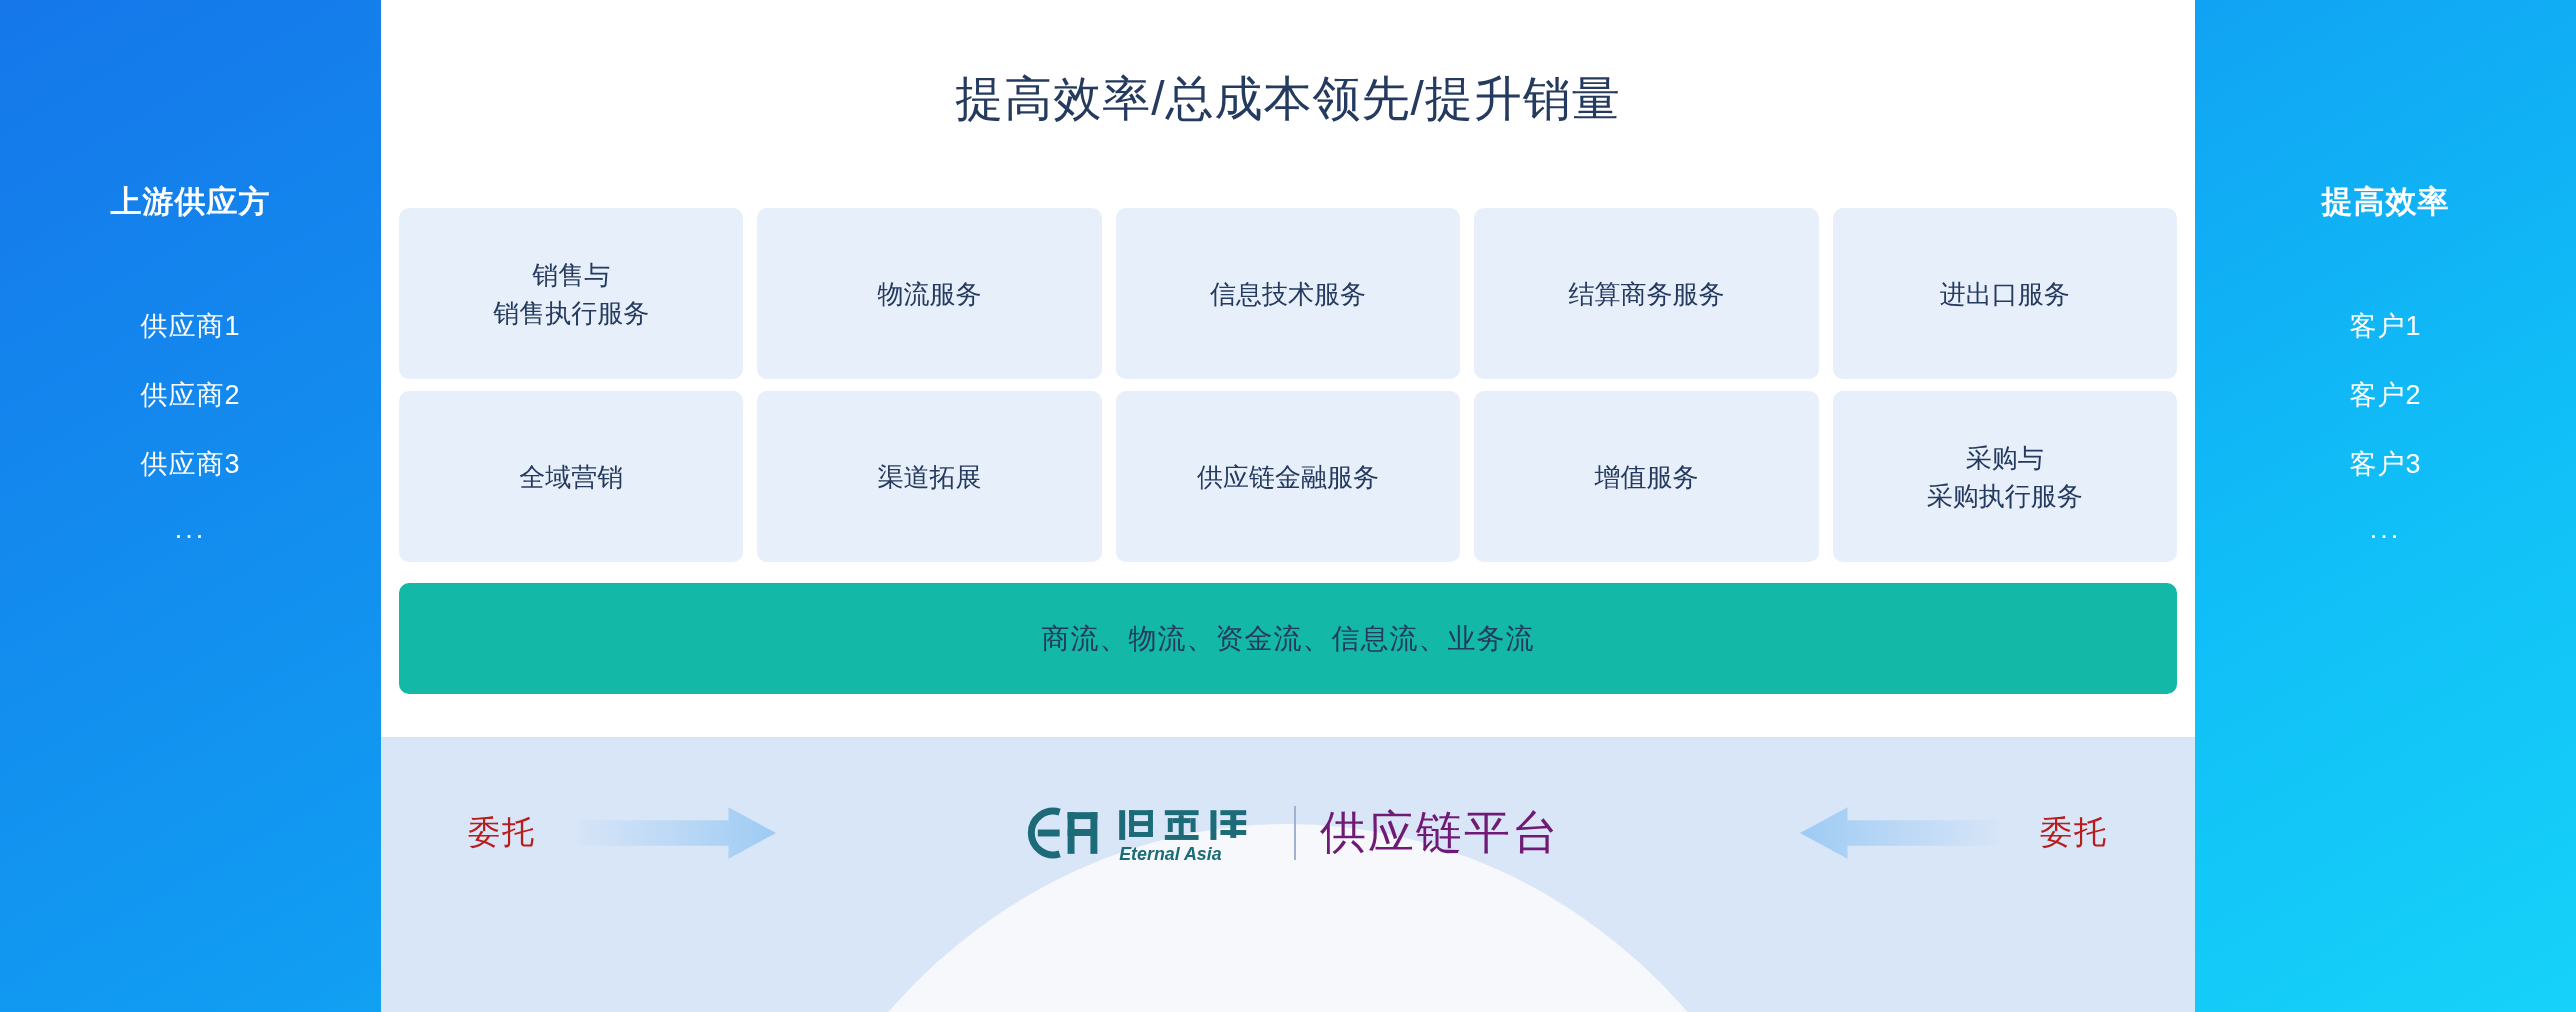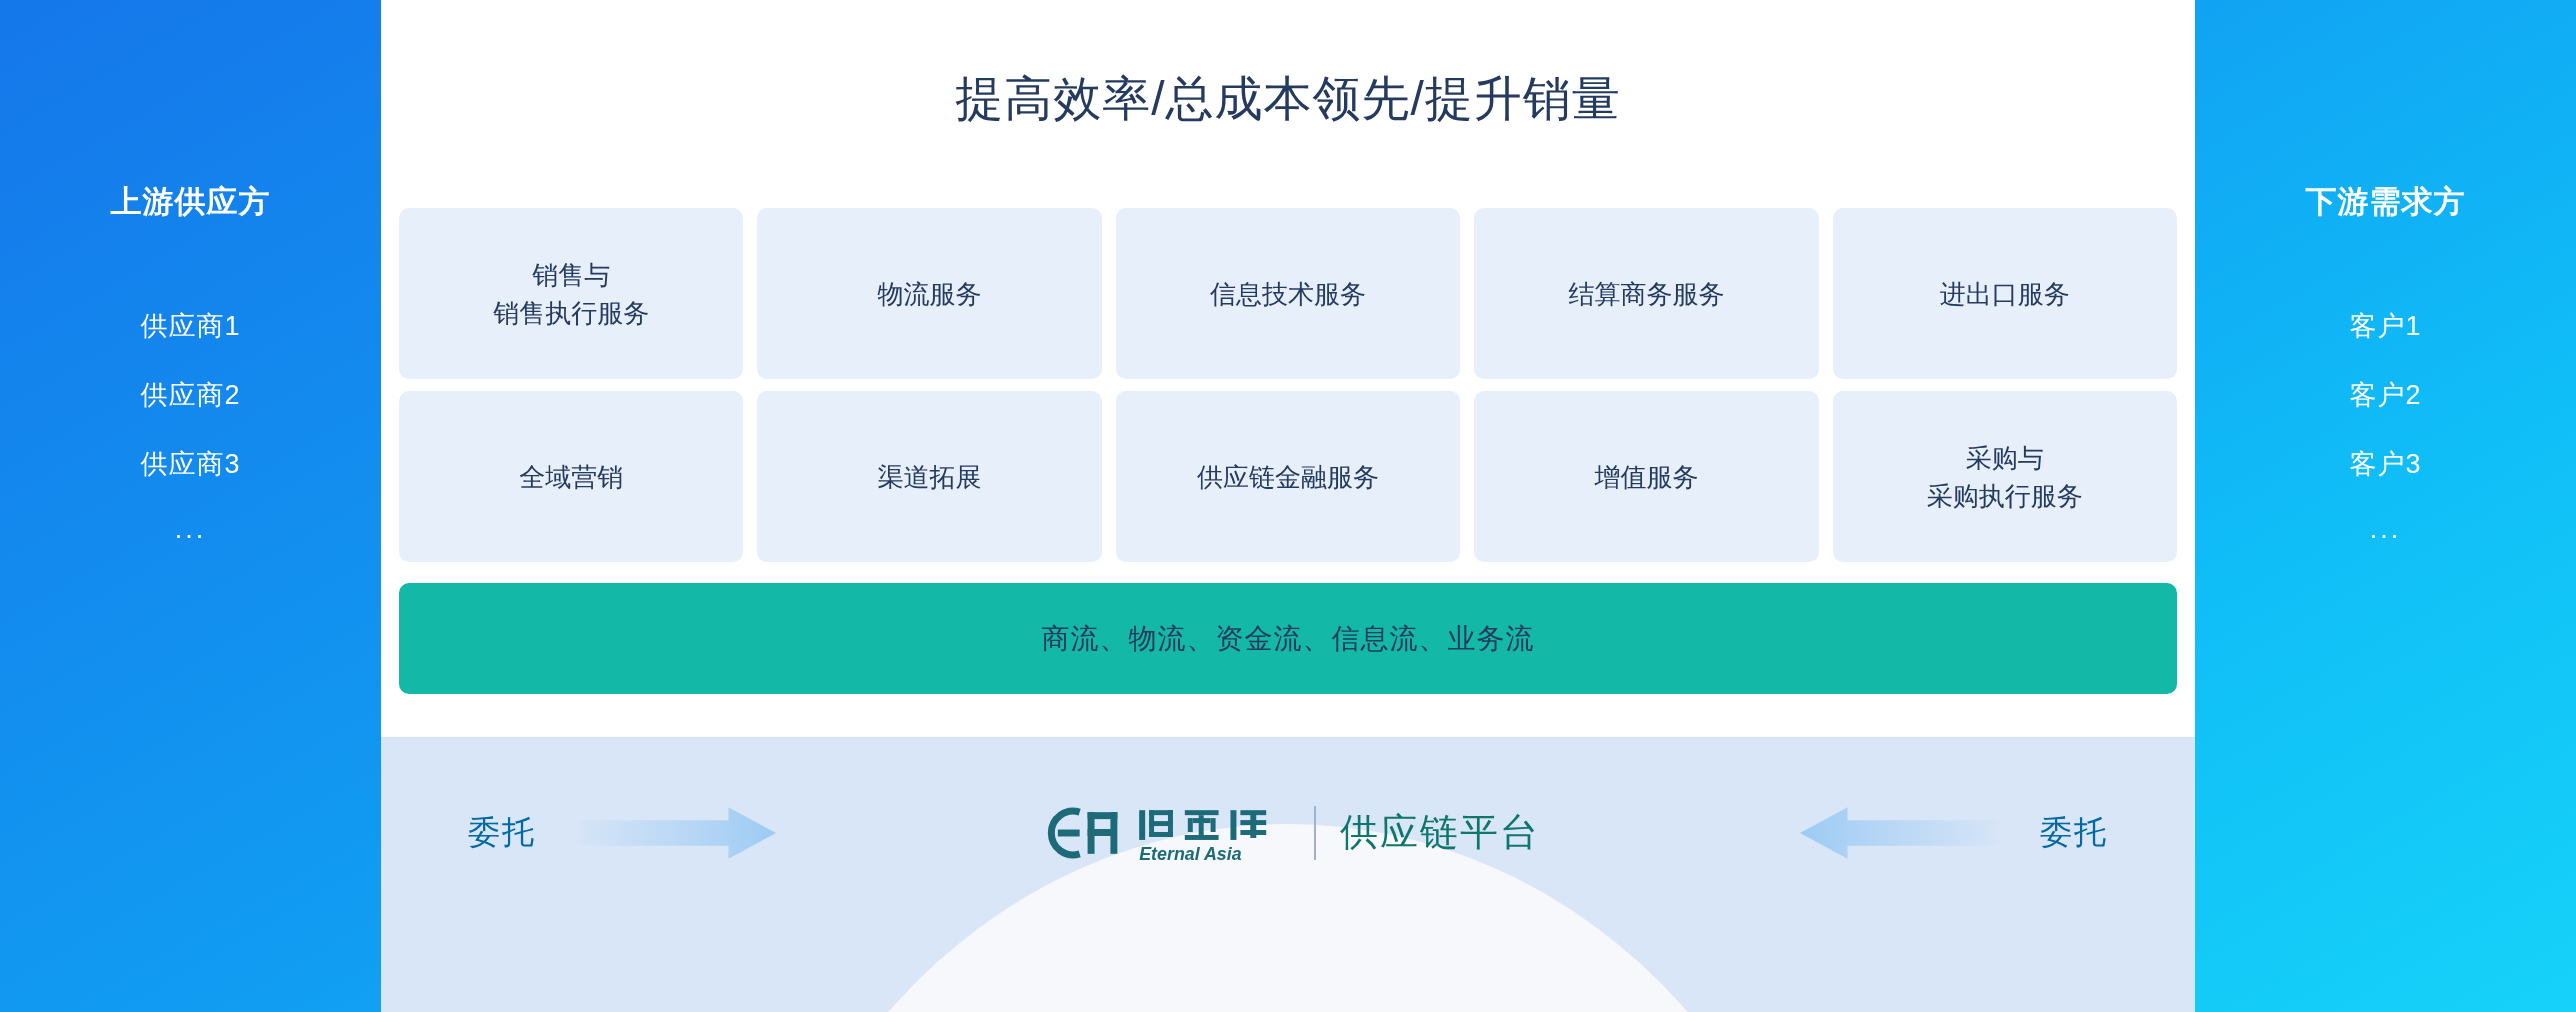--- a/index.html
+++ b/index.html
@@ -153,21 +153,21 @@
     top: 46px;
     left: 0;
     width: 100%;
     height: 99px;
     display: flex;
     align-items: center;
   }
 
   .entrust-label {
     font-size: 32px;
-    color: #0369a1;
+    color: #b91c1c;
     letter-spacing: 2px;
     white-space: nowrap;
   }
   .entrust-label.left  { margin-left: 87px; }
   .entrust-label.right { margin-right: 87px; }
 
   .spacer { flex: 1 1 auto; }
 
   
   .arrow {
@@ -186,43 +186,43 @@
     flex: 0 0 auto;
     margin: 0 36px;
   }
   .logo-mark { display: block; }
   .logo-divider {
     width: 2px;
     height: 54px;
     background: #9FB3CE;
   }
   .platform-name {
-    font-size: 38px;
-    color: #0f766e;
+    font-size: 46px;
+    color: #701a75;
     letter-spacing: 2px;
     white-space: nowrap;
   }
 </style>
 </head>
 <body>
 
 <div id="stage">
 
   <div class="side-col left">
     <div class="side-title">上游供应方</div>
     <div class="side-list">
       <div class="side-item">供应商1</div>
       <div class="side-item">供应商2</div>
       <div class="side-item">供应商3</div>
       <div class="side-ellipsis">...</div>
     </div>
   </div>
 
   <div class="side-col right">
-    <div class="side-title">下游需求方</div>
+    <div class="side-title">提高效率</div>
     <div class="side-list">
       <div class="side-item">客户1</div>
       <div class="side-item">客户2</div>
       <div class="side-item">客户3</div>
       <div class="side-ellipsis">...</div>
     </div>
   </div>
 
   <div id="panel">
 

